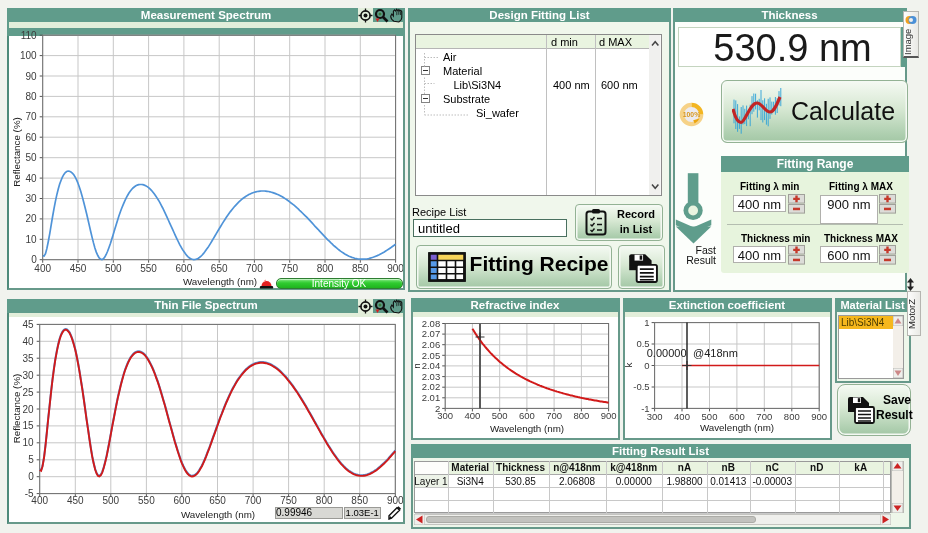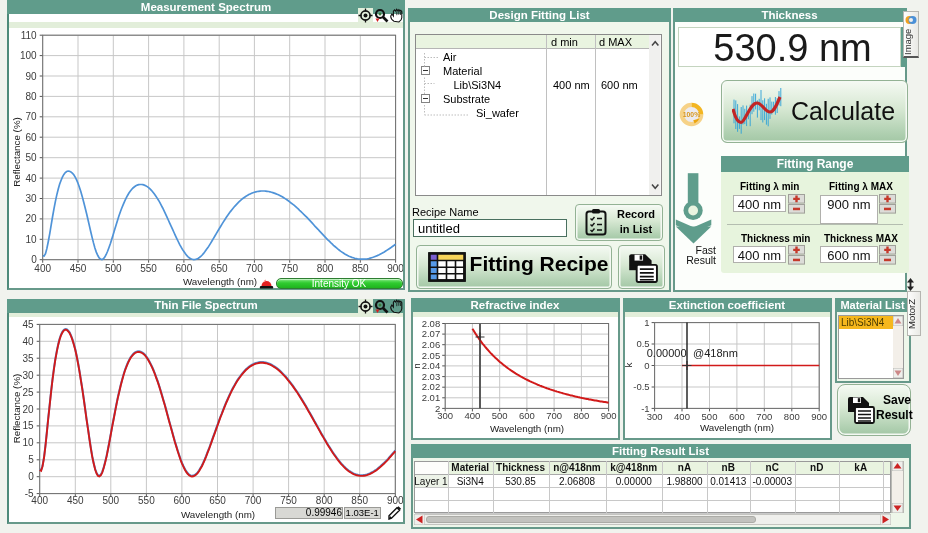--- a/index.html
+++ b/index.html
@@ -14,21 +14,21 @@
 .xls {font-size:9.5px;fill:#3c3c3c;text-anchor:middle;font-family:"Liberation Sans",sans-serif}
 .yls {font-size:9.5px;fill:#3c3c3c;text-anchor:end;font-family:"Liberation Sans",sans-serif}
 .ann {font-size:11px;fill:#222;font-family:"Liberation Sans",sans-serif}
 .btn {position:absolute;background:linear-gradient(180deg,#f5faf3,#d7e8d3 45%,#b0d0b1 85%,#a3c7a5);border:1px solid #93b294;border-radius:4px;box-shadow:0 0 0 1.5px #f4f9f3 inset}
 .nb {background:#fff;border:1px solid #b0b0ac;font-size:13px;text-align:center;color:#111}
 .vtext {writing-mode:vertical-rl;transform:rotate(180deg);text-align:center;font-family:"Liberation Sans",sans-serif}
 .tc {height:13px;line-height:13px;font-size:10px;text-align:center;color:#111;white-space:nowrap;overflow:hidden}
 </style></head><body>
 
 <div class="abs" style="left:7px;top:8px;width:398px;height:282px;background:#fff;border-left:2px solid #4e8a7a;border-right:2.5px solid #649788;border-bottom:2.5px solid #67998a"></div>
-<div class="tbar" style="left:7px;top:0;width:398px;height:14px;line-height:14px">Measurement Spectrum</div>
+<div class="tbar" style="left:7px;top:8px;width:398px;height:28px;line-height:14px">Measurement Spectrum</div>
 <div class="abs" style="left:9px;top:22px;width:394px;height:5.5px;background:#e2eeda"></div>
 <svg class="abs" style="left:6px;top:28px" width="397" height="261">
 <line x1="36.7" y1="7.2" x2="36.7" y2="231.7" class="g"></line>
     <line x1="36.7" y1="231.7" x2="36.7" y2="234.7" class="tk"></line>
     <text x="36.7" y="244.0" class="xl">400</text>
     <line x1="72.0" y1="7.2" x2="72.0" y2="231.7" class="g"></line>
     <line x1="72.0" y1="231.7" x2="72.0" y2="234.7" class="tk"></line>
     <text x="72.0" y="244.0" class="xl">450</text>
     <line x1="107.3" y1="7.2" x2="107.3" y2="231.7" class="g"></line>
     <line x1="107.3" y1="231.7" x2="107.3" y2="234.7" class="tk"></line>
@@ -212,21 +212,21 @@
 <circle cx="22" cy="6" r="4" fill="none" stroke="#111" stroke-width="2.2"></circle>
 <line x1="25" y1="9" x2="29.5" y2="13.5" stroke="#111" stroke-width="2.6"></line>
 <path d="M17.5 10.5l4 0-2 3.5z" fill="#d42020"></path>
 <circle cx="22" cy="6" r="1.5" fill="#3a7a3a"></circle>
 </g>
 <g stroke="#111" stroke-width="1.1" fill="none">
 <path d="M36 13.2c-1.8-1.2-3.3-3-3.3-5l1.2-2.2 1.5 2V3.2l1.2-1.4 1.1 1.3 1-1.8 1.2 1.6 1-1.2 1.1 1.5 0.8-0.8 1 1.4v6c0 1.8-1.5 3.2-3 4.2z"></path>
 <path d="M38.8 3.4v3.8M40.8 3v3.8M42.6 3.8v3.2" stroke-width="0.8"></path>
 </g>
 </svg>
-<div class="abs" style="left:275px;top:507px;width:68px;height:11.5px;background:#d8d8d4;border:1px solid #9a9a96;font-size:10px;text-align:right;line-height:10.5px;white-space:nowrap">0.99946</div>
+<div class="abs" style="left:275px;top:507px;width:68px;height:11.5px;background:#d8d8d4;border:1px solid #9a9a96;font-size:10px;text-align:left;line-height:10.5px;white-space:nowrap">0.99946</div>
 <div class="abs" style="left:343.5px;top:507px;width:37.5px;height:11.5px;background:#d8d8d4;border:1px solid #9a9a96;font-size:9.5px;text-align:center;line-height:10.5px;white-space:nowrap">1.03E-1</div>
 <svg class="abs" style="left:388px;top:506px" width="14" height="14" viewBox="0 0 14 14">
 <path d="M1 13l2.5-.8 8-8L9 1.7l-8 8zM10 .7l2.6 2.5" stroke="#111" stroke-width="1.4" fill="none"></path>
 <path d="M1 13l1-3 2 2z" fill="#111"></path>
 </svg>
 
 <div class="abs" style="left:408px;top:8px;width:263px;height:283.5px;background:#f0f7ec;border:2.5px solid #67998a"></div>
 <div class="tbar" style="left:408px;top:8px;width:263px;height:14px;line-height:14px">Design Fitting List</div>
 <div class="white" style="left:415px;top:34px;width:247px;height:162px;border:1px solid #8a8a8a"></div>
 <div class="abs" style="left:416px;top:35px;width:233px;height:14px;background:#e9f4e0;border-bottom:1px solid #b5b5b5"></div>
@@ -252,21 +252,21 @@
 <rect x="0.5" y="0.5" width="8" height="8" fill="#fff" stroke="#848484"></rect>
 <line x1="2" y1="4.5" x2="7" y2="4.5" stroke="#333"></line>
 </svg>
 <div class="abs ann" style="left:443px;top:93px">Substrate</div>
 <div class="abs ann" style="left:476px;top:107px">Si_wafer</div>
 <svg class="abs" style="left:415px;top:34px" width="65" height="90" viewBox="0 0 65 90">
 <g stroke="#bdbdbd" stroke-dasharray="1.5,1.5" fill="none">
 <path d="M9.5 19v14M9.5 23.5h14M9.5 43.5v17M9.5 49.5h10M9.5 71v9.5M9.5 81h45"></path>
 </g>
   </svg>
-<div class="abs ann" style="left:412px;top:206px">Recipe Name</div>
+<div class="abs ann" style="left:412px;top:206px">Recipe List</div>
 <div class="abs" style="left:413px;top:219px;width:154px;height:18px;background:#fff;border:1px solid #49705f"></div>
 <div class="abs" style="left:418px;top:221px;font-size:13px">untitled</div>
 <div class="btn" style="left:575px;top:204px;width:88px;height:37px"></div>
 <div class="abs" style="left:584px;top:208px"><svg width="24" height="28" viewBox="0 0 24 28">
 <rect x="2.5" y="3.5" width="19" height="23" rx="2.5" fill="none" stroke="#111" stroke-width="2"></rect>
 <rect x="8" y="1" width="8" height="4.5" rx="1.5" fill="#111"></rect>
 <path d="M6.5 10.5l1.5 1.5 2.5-3M6.5 16.5l1.5 1.5 2.5-3M6.5 22l1.5 1.5 2.5-3" stroke="#111" stroke-width="1.4" fill="none"></path>
 <path d="M13 10.5h5M13 16.5h5M13 22h5" stroke="#111" stroke-width="1.6"></path>
 </svg></div>
 <div class="abs" style="left:610px;top:207px;width:52px;text-align:center;font-size:11px;font-weight:bold;line-height:15px">Record<br>in List</div>

